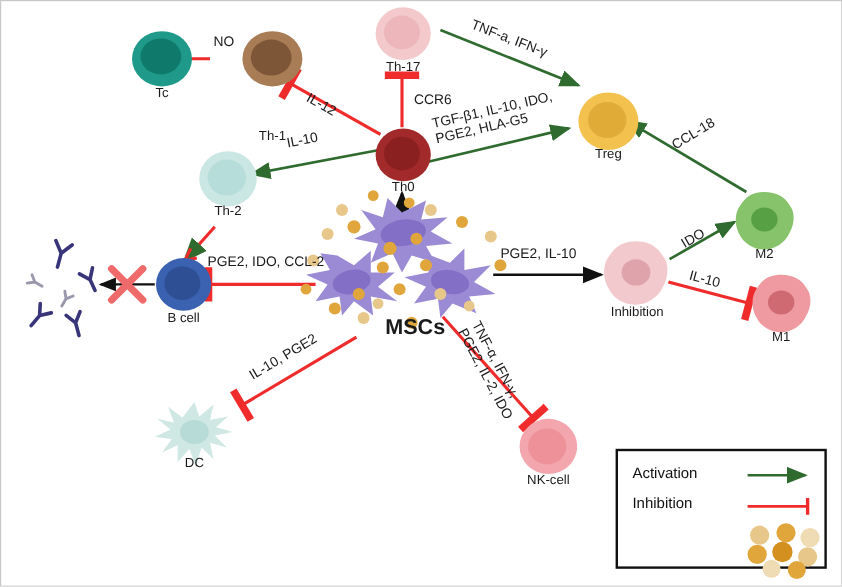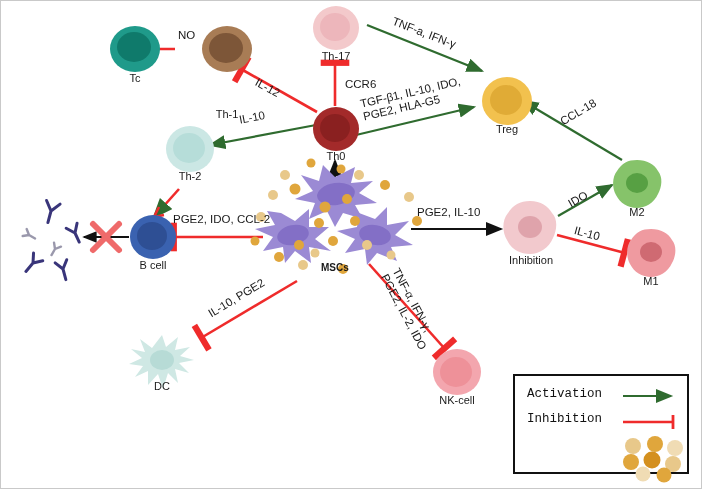--- a/index.html
+++ b/index.html
@@ -8,21 +8,21 @@
     position:relative;width:702px;height:489px;
     background:#ffffff;border:1px solid #c9c9c9;box-sizing:border-box;
     overflow:hidden;
   }
   .cell{position:absolute;}
   .lbl{
     position:absolute;font-family:"Liberation Sans",sans-serif;
     color:#1a1a1a;white-space:pre;line-height:1.08;
   }
   .cellname{font-size:11px;font-weight:400;text-align:center;}
-  .msclbl{font-size:10px;font-weight:bold;}
+  .msclbl{font-size:18px;font-weight:bold;}
   .edgelbl{font-size:11.5px;font-weight:400;}
   svg{position:absolute;left:0;top:0;overflow:visible;}
   .legendbox{
     position:absolute;border:2.5px solid #111;background:#fff;
     box-sizing:border-box;
   }
   .legtext{font-size:12.5px;color:#111;}
 </style>
 </head>
 <body>
@@ -254,21 +254,21 @@
 PGE2, HLA-G5</div>
   <div class="lbl edgelbl" style="left:557px;top:116px;transform:rotate(-31deg);transform-origin:left top;">CCL-18</div>
   <div class="lbl edgelbl" style="left:172px;top:212px;">PGE2, IDO, CCL-2</div>
   <div class="lbl edgelbl" style="left:416px;top:205px;">PGE2, IL-10</div>
   <div class="lbl edgelbl" style="left:565px;top:198px;transform:rotate(-30deg);transform-origin:left top;">IDO</div>
   <div class="lbl edgelbl" style="left:575px;top:223px;transform:rotate(15deg);transform-origin:left top;">IL-10</div>
   <div class="lbl edgelbl" style="left:205px;top:308px;transform:rotate(-31deg);transform-origin:left top;">IL-10, PGE2</div>
   <div class="lbl edgelbl" style="left:400px;top:265px;transform:rotate(62deg);transform-origin:left top;line-height:1.12;">TNF-α, IFN-γ,
 PGE2, IL-2, IDO</div>
 
-  <div class="legendbox" style="left:512px;top:373px;width:176px;height:100px;font-family:Liberation Mono, monospace;">
+  <div class="legendbox" style="left:512px;top:373px;width:176px;height:100px;">
 
     <div style="position:absolute;left:12px;top:11px;" class="legtext">Activation</div>
     <svg style="left:108px;top:14px;" width="56" height="12">
       <defs>
           <marker id="lgArrow" markerWidth="9" markerHeight="9" refX="7" refY="3.2" orient="auto">
         <path d="M0,0 L8,3.2 L0,6.4 z" fill="#2f6b2f"></path>
           </marker>
         </defs>
       <line x1="0" y1="6" x2="48" y2="6" stroke="#2f6b2f" stroke-width="2.2" marker-end="url(#lgArrow)"></line>
     </svg>

